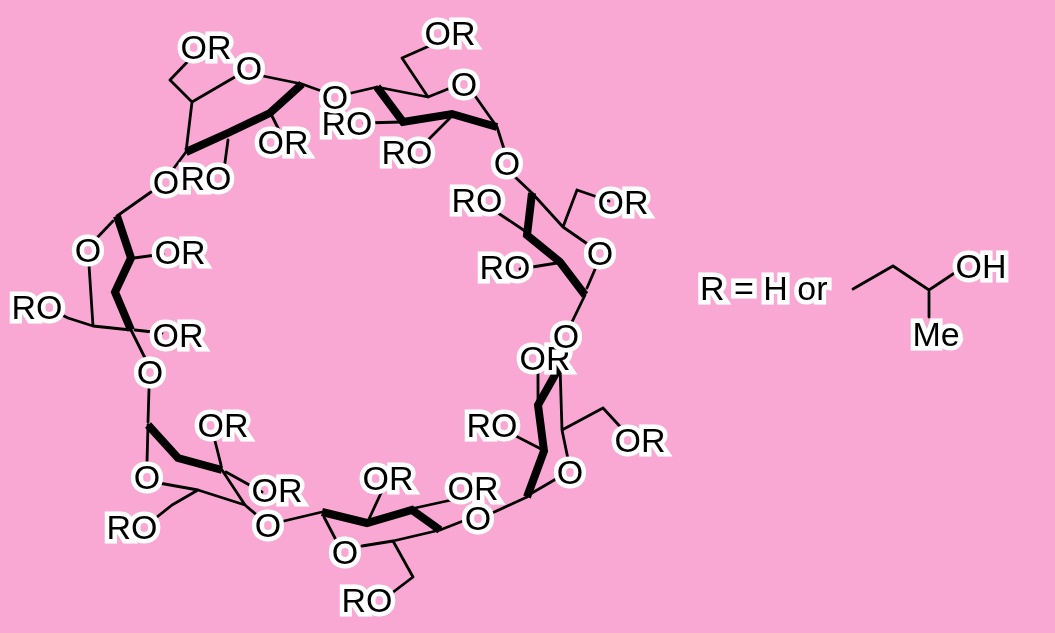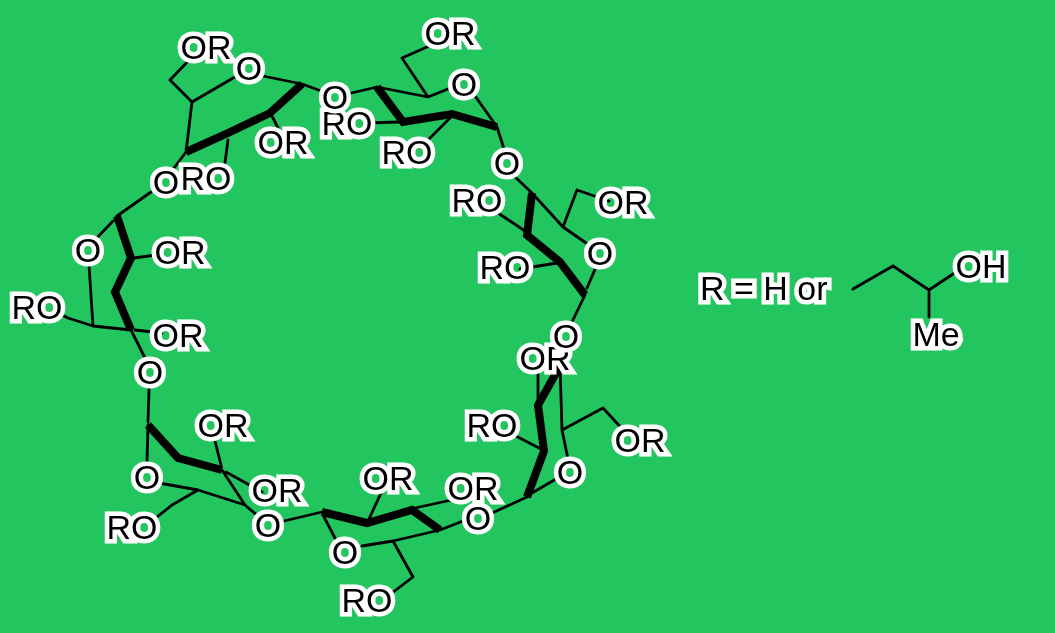--- a/index.html
+++ b/index.html
@@ -4,21 +4,21 @@
 <style>
   html, body {
     margin: 0;
     padding: 0;
     background: #ffffff;
   }
   .canvas {
     position: relative;
     width: 1055px;
     height: 633px;
-    background: #22c55e;
+    background: #f9a8d4;
     overflow: hidden;
   }
   svg { display: block; }
   .bond {
     stroke: #000000;
     stroke-width: 2.8;
     fill: none;
     stroke-linecap: round;
   }
   .bond-bold {

